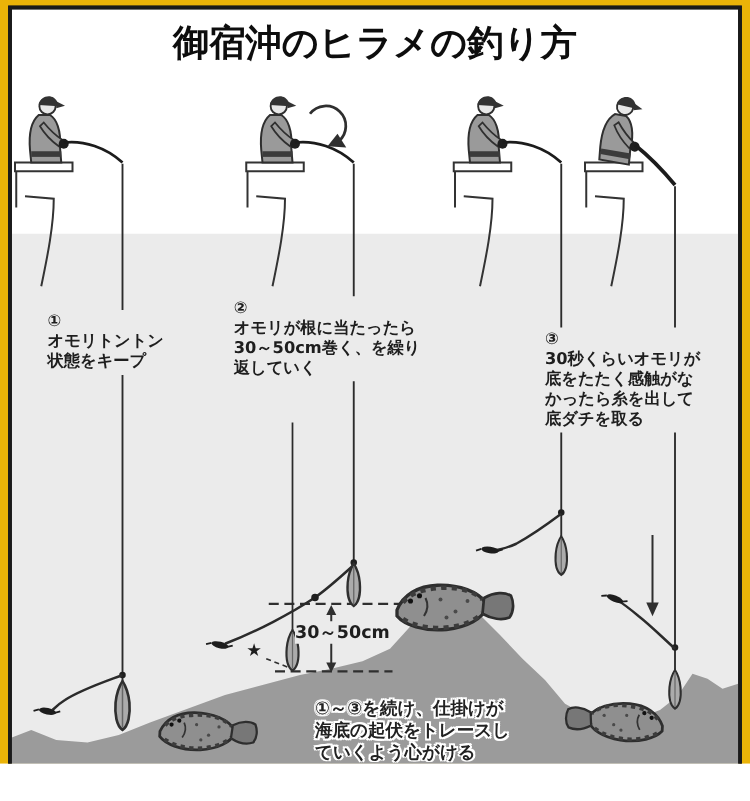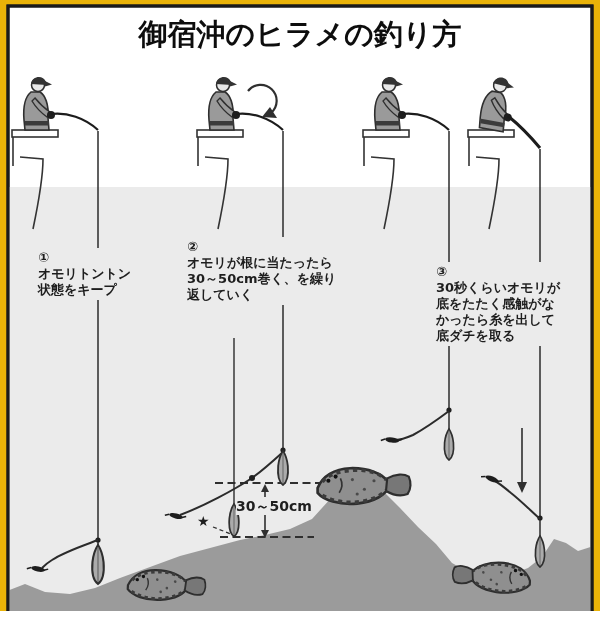--- a/index.html
+++ b/index.html
@@ -153,14 +153,17 @@
 オモリが根に当たったら
 30～50cm巻く、を繰り
 返していく</div>
 <div class="txt lbl lbl3">③
 30秒くらいオモリが
 底をたたく感触がな
 かったら糸を出して
 底ダチを取る</div>
 <div class="txt measure">30～50cm</div>
 <div class="txt star">★</div>
+<div class="txt caption">①～③を続け、仕掛けが
+海底の起伏をトレースし
+ていくよう心がける</div>
 
 </div>
 
 </body></html>

